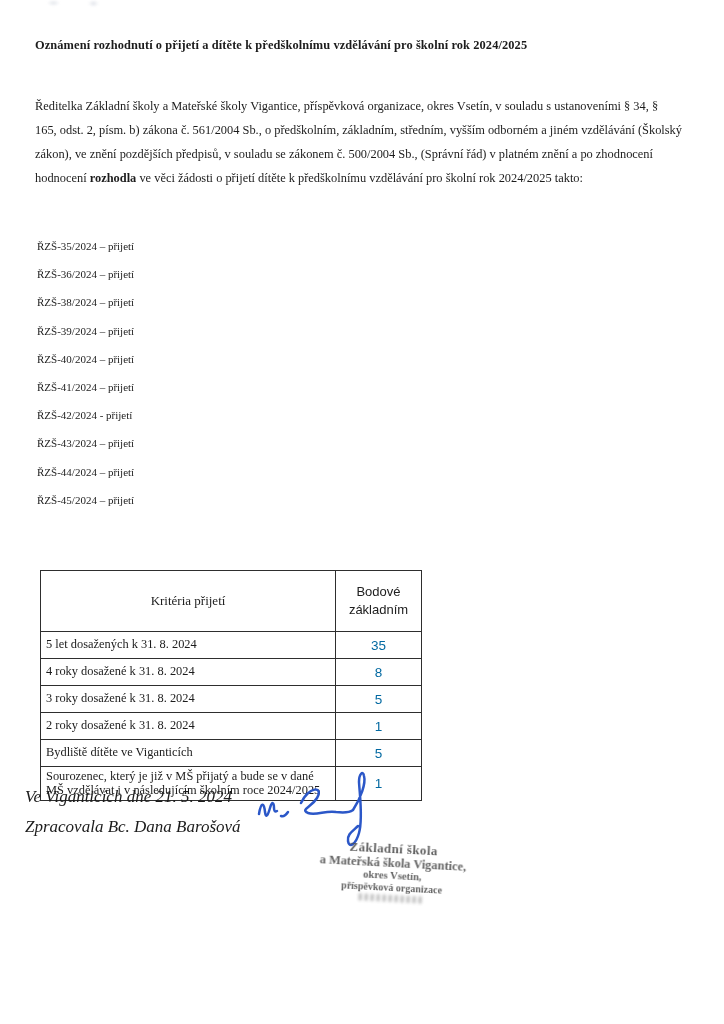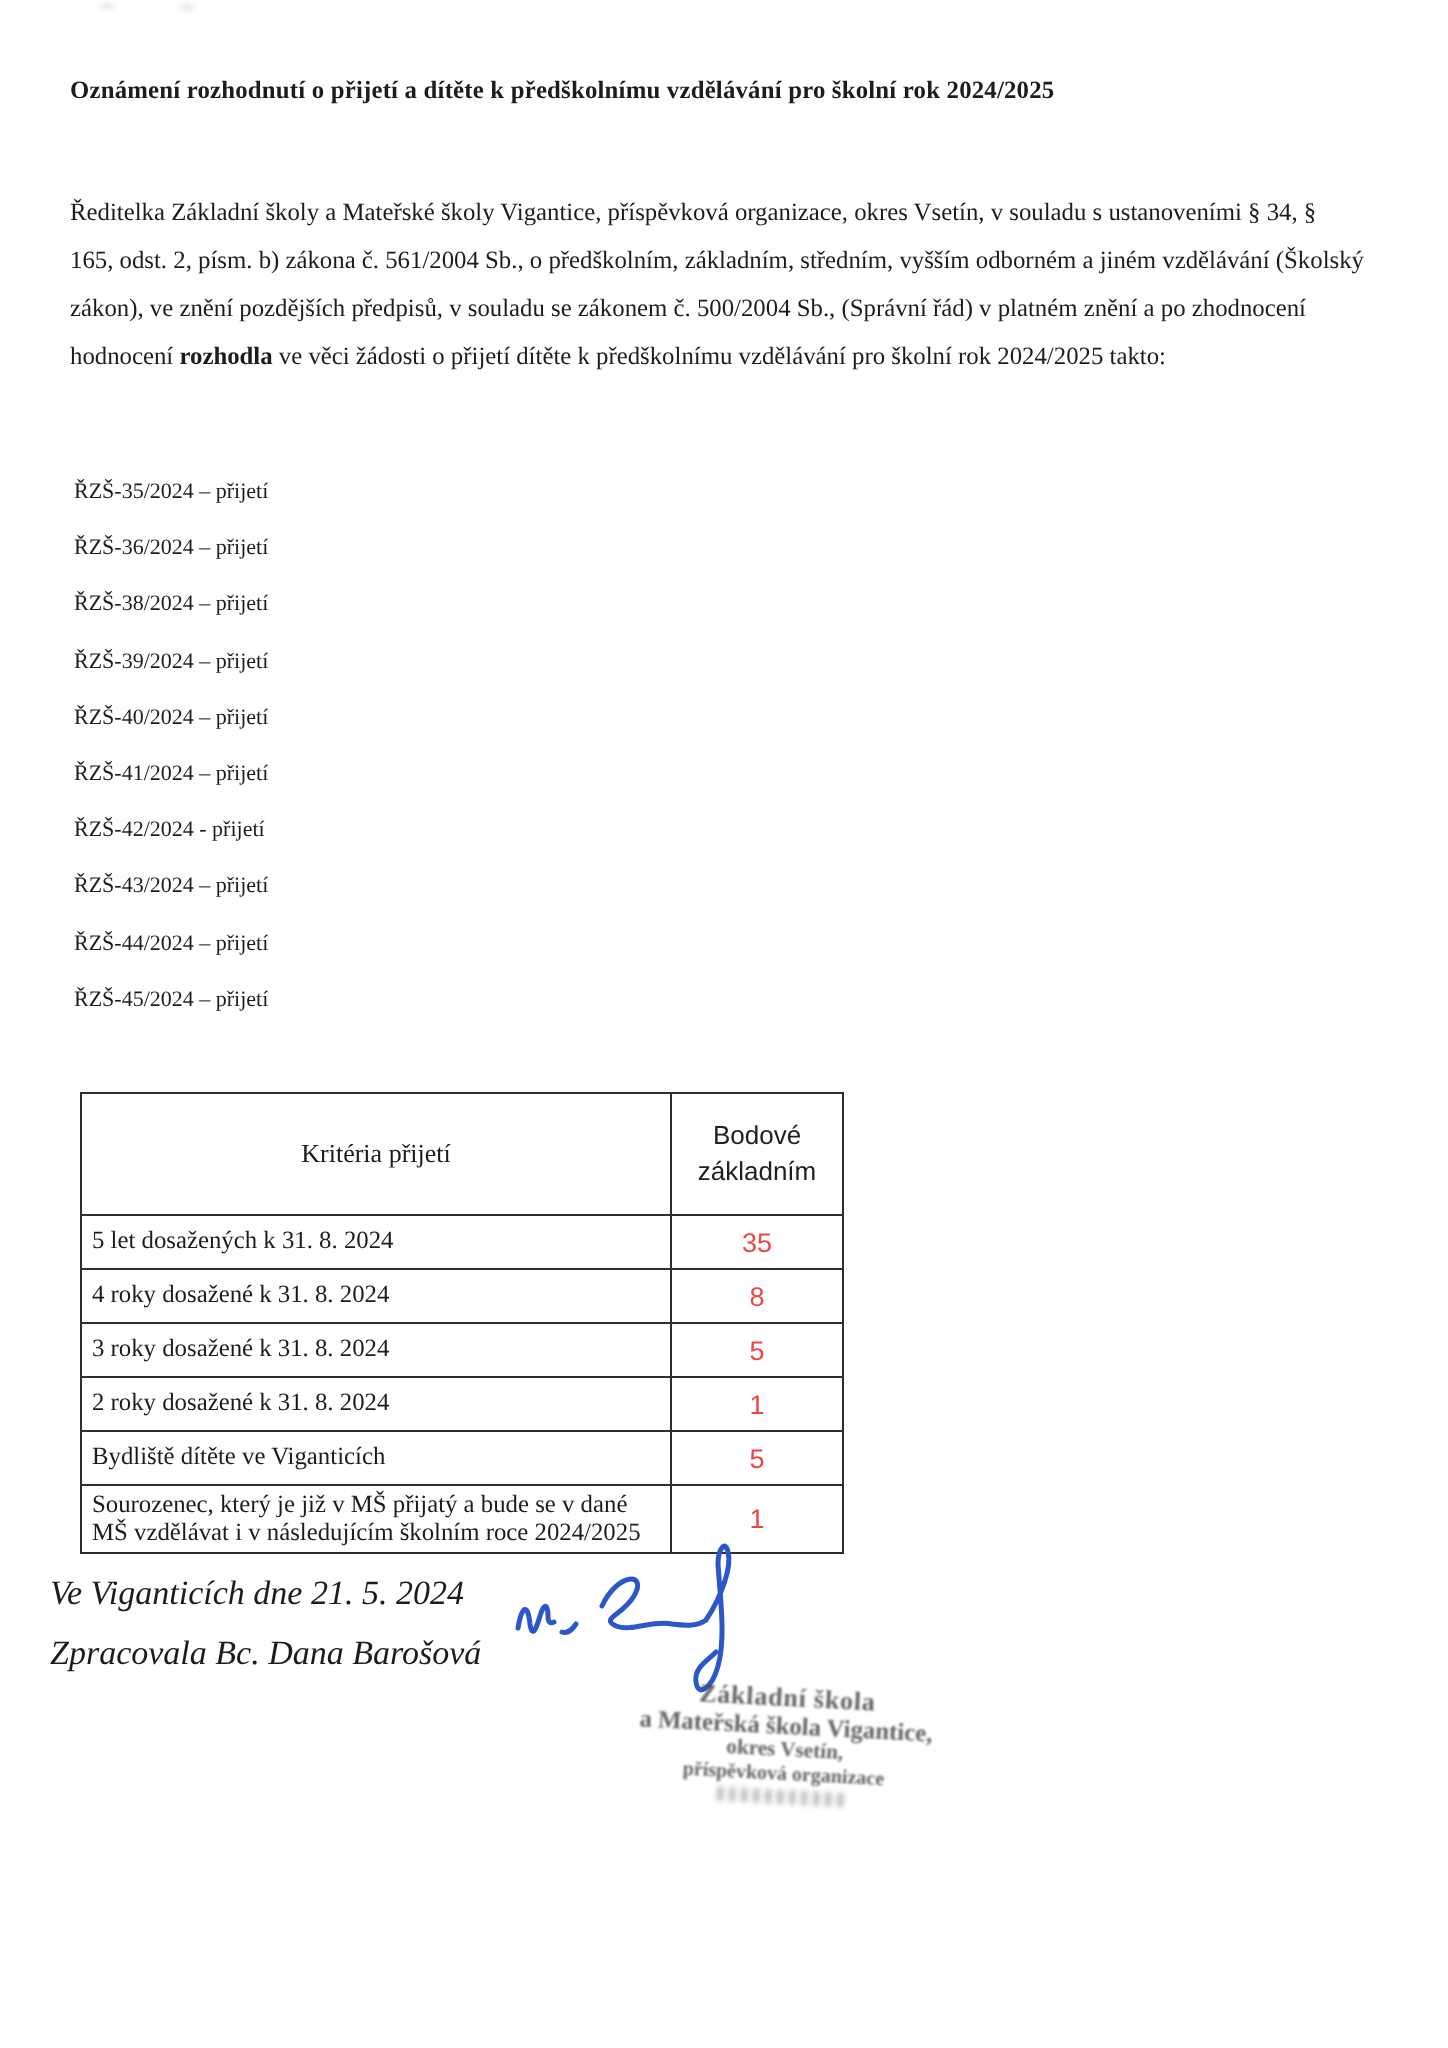--- a/index.html
+++ b/index.html
@@ -28,21 +28,21 @@
     font-size:12.4px;line-height:24px;
   }
   .intro b{font-weight:bold;}
 
   .decisions{
     position:absolute;left:37px;top:200px;width:300px;
     font-size:11px;line-height:28.2px;margin-top:32px;
   }
 
   .criteria-table{
-    position:absolute;left:40px;top:546px;
+    position:absolute;left:40px;top:570px;
     border-collapse:collapse;
     width:381px;table-layout:fixed;
   }
   .criteria-table td,.criteria-table th{
     border:1.4px solid #2e2e2e;
     font-weight:normal;
   }
   .col-label{width:295px;}
   .col-score{width:86px;}
   .criteria-table th{
@@ -50,21 +50,21 @@
   }
   .th-criteria{font-size:13px;font-family:"Liberation Serif",serif;}
   .th-score{font-size:13px;font-family:"Liberation Sans",sans-serif;line-height:1.35;color:#202020;}
   .cell-label{
     font-size:12.4px;line-height:13.5px;
     padding:3px 5px 3px 5px;vertical-align:middle;
     height:20px;
   }
   .cell-score{
     font-family:"Liberation Sans",sans-serif;
-    font-size:13.5px;text-align:center;vertical-align:middle;color:#ef4444;
+    font-size:13.5px;text-align:center;vertical-align:middle;color:#0369a1;
   }
 
   .footer-line{position:absolute;left:25px;font-size:17px;font-style:italic;}
   .place-date{top:787px;}
   .prepared-by{top:817px;}
 
   .signature{position:absolute;left:249px;top:770px;width:140px;height:92px;}
 
   .stamp{
     position:absolute;left:300px;top:842px;width:185px;

